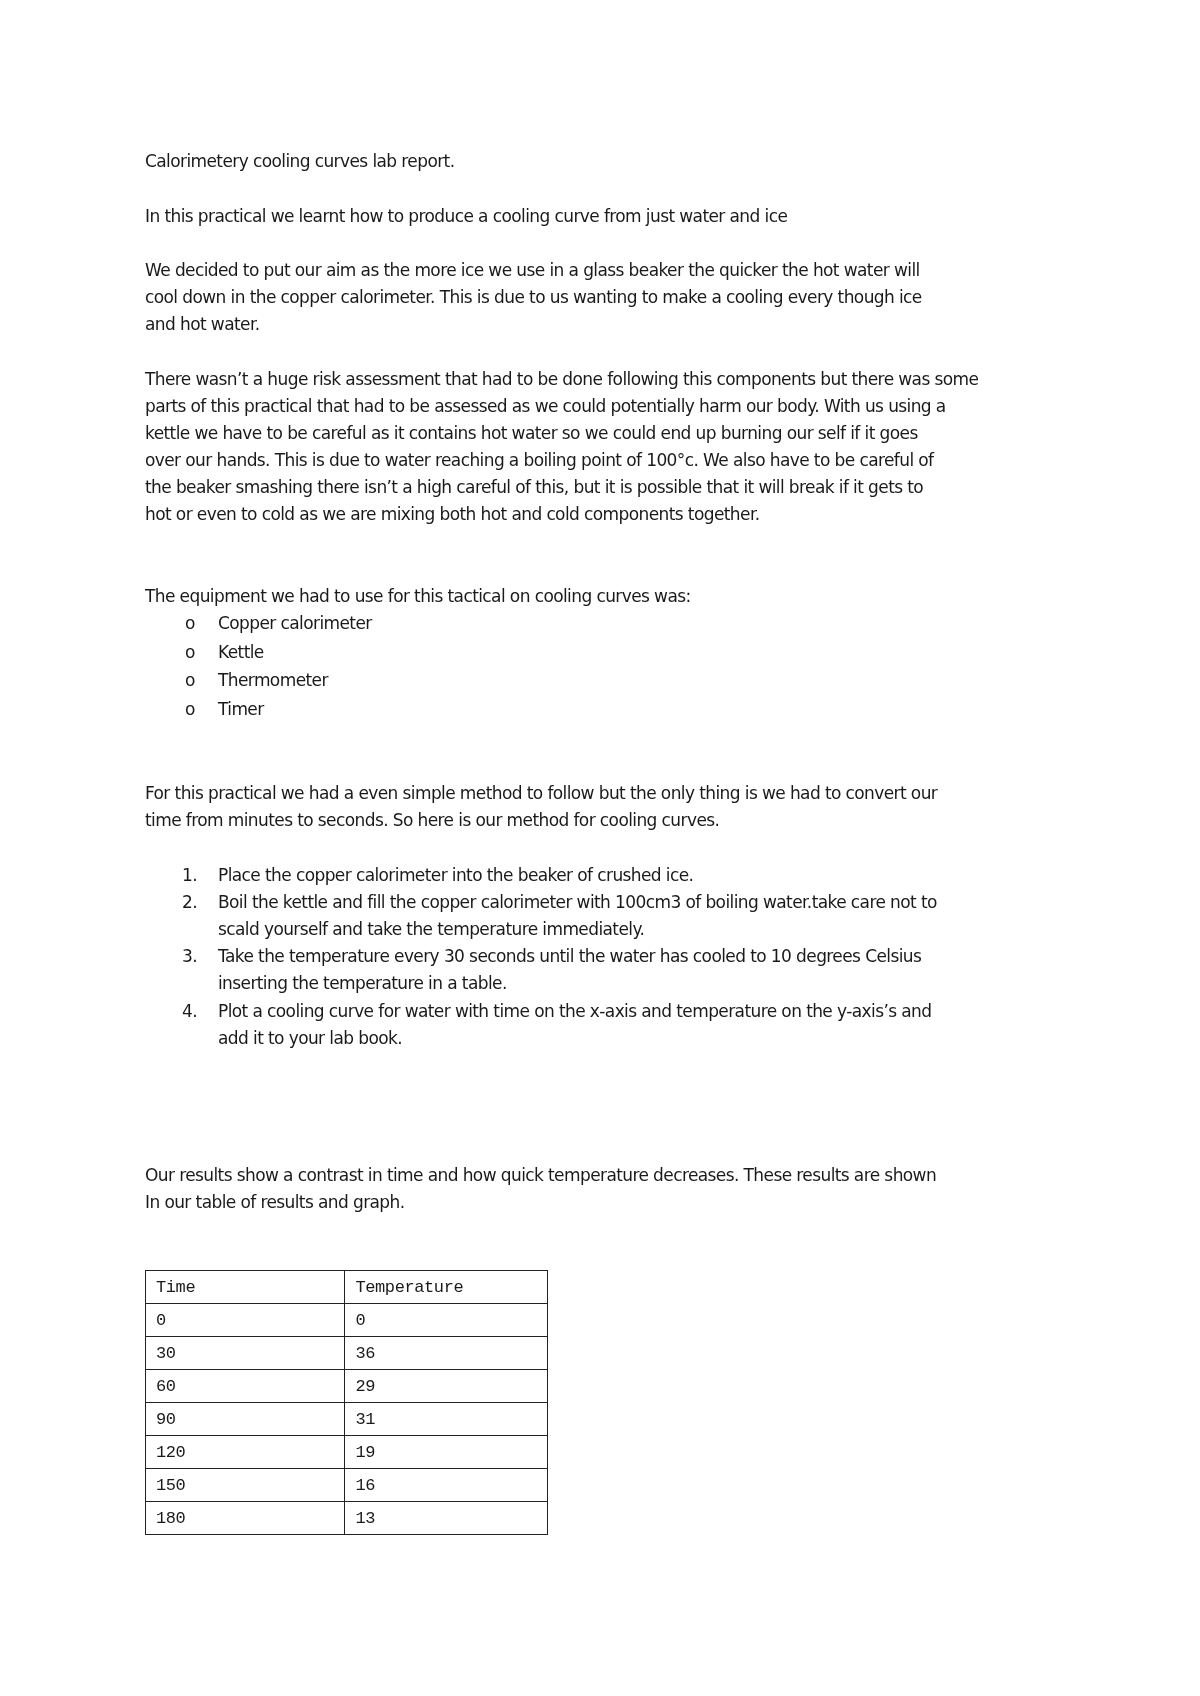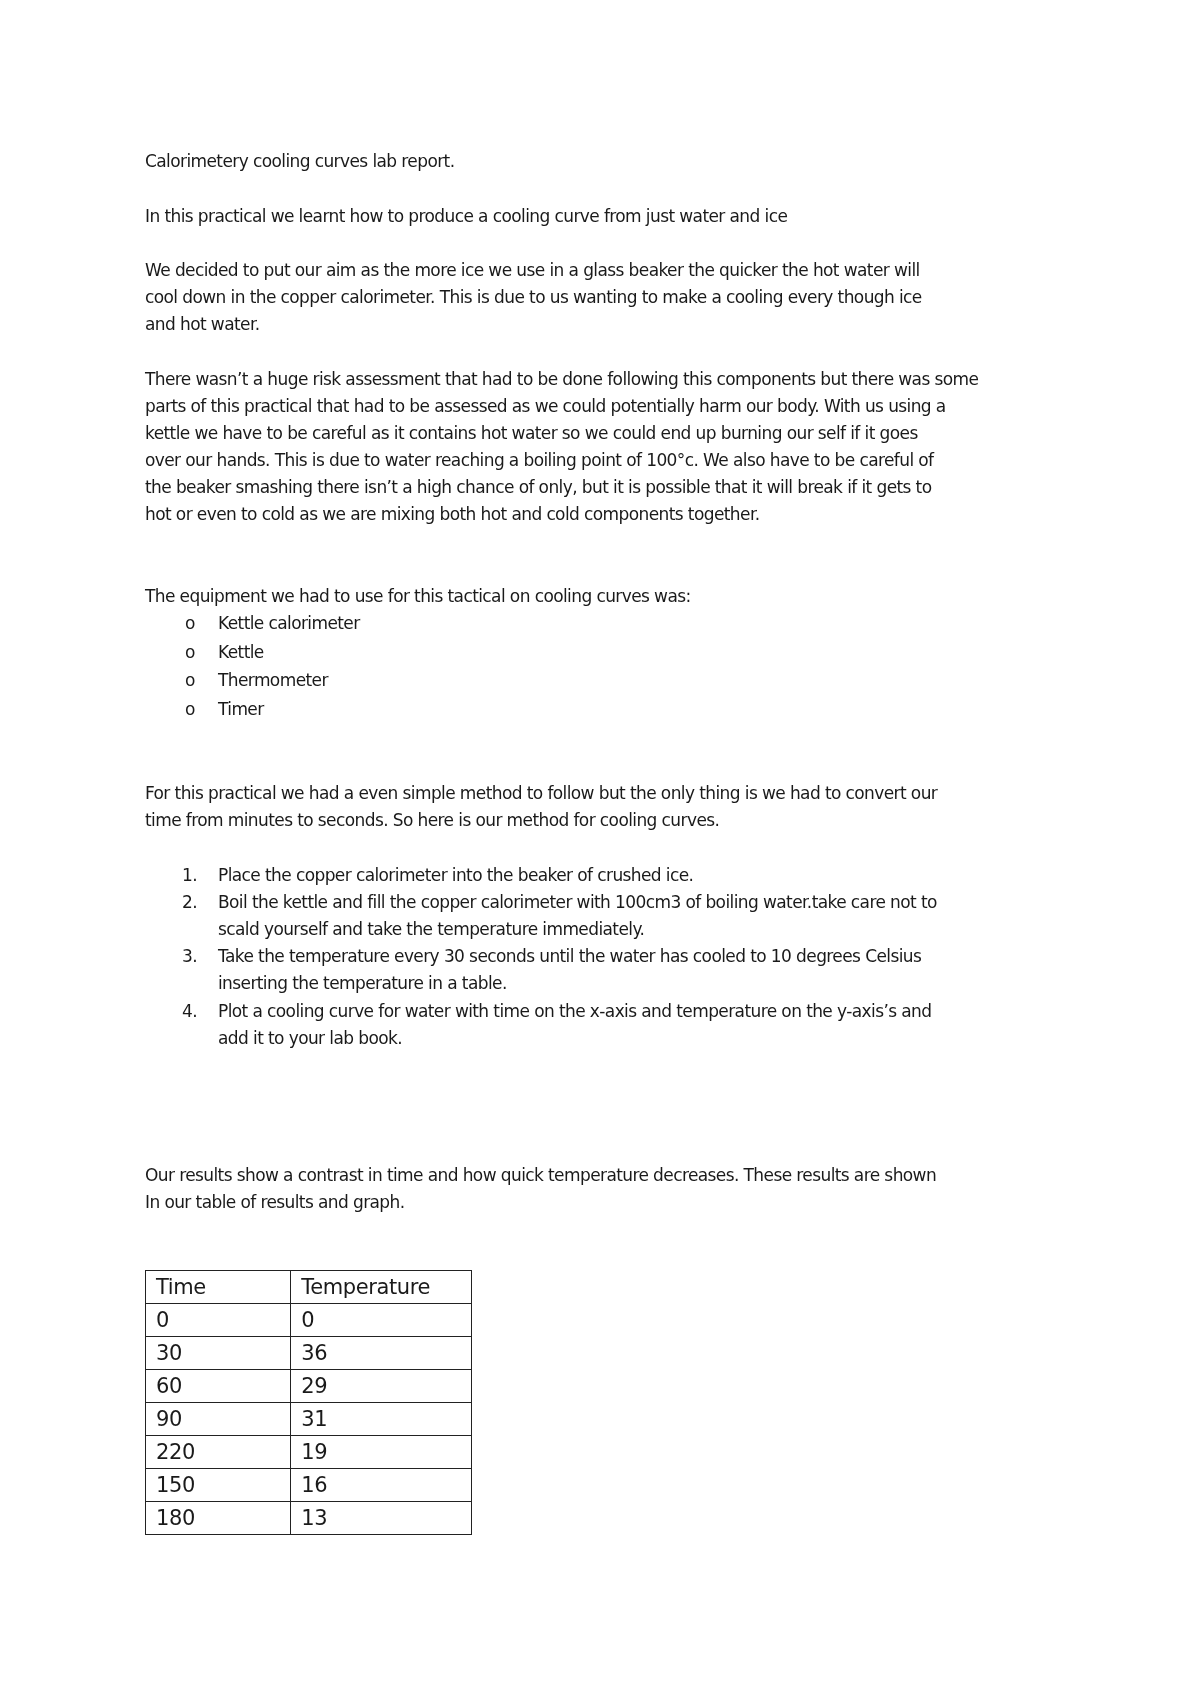--- a/index.html
+++ b/index.html
@@ -10,21 +10,21 @@
     }
     .page { position: absolute; left: 145px; top: 0; width: 920px; font-size: 17px; letter-spacing: -0.6px; }
     .line { position: absolute; left: 0; white-space: nowrap; line-height: 22px; }
     .bullet { position: absolute; white-space: nowrap; line-height: 22px; }
     .bmark { position: absolute; left: 40px; }
     .btext { position: absolute; left: 73px; }
     .nmark { position: absolute; left: 37px; }
     .ntext { position: absolute; left: 73px; }
     table.results {
       position: absolute; left: 0; top: 1270px; border-collapse: collapse;
-      width: 327px; font-size: 21px; letter-spacing: -0.4px;
+      width: 403px; font-size: 17px; letter-spacing: -0.4px; font-family: Liberation Mono, monospace;
     }
     table.results td {
       border: 1.5px solid #222; height: 32px; padding: 0 10px; vertical-align: middle;
       width: 185px;
     }
   </style>
 </head>
 <body>
 
 <div class="page">
@@ -32,27 +32,27 @@
   <div class="line" style="top:205px">In this practical we learnt how to produce a cooling curve from just water and ice</div>
 
   <div class="line" style="top:259px">We decided to put our aim as the more ice we use in a glass beaker the quicker the hot water will</div>
   <div class="line" style="top:286px">cool down in the copper calorimeter. This is due to us wanting to make a cooling every though ice</div>
   <div class="line" style="top:313px">and hot water.</div>
 
   <div class="line" style="top:368px">There wasn’t a huge risk assessment that had to be done following this components but there was some</div>
   <div class="line" style="top:395px">parts of this practical that had to be assessed as we could potentially harm our body. With us using a</div>
   <div class="line" style="top:422px">kettle we have to be careful as it contains hot water so we could end up burning our self if it goes</div>
   <div class="line" style="top:449px">over our hands. This is due to water reaching a boiling point of 100°c.  We also have to be careful of</div>
-  <div class="line" style="top:476px">the beaker smashing there isn’t a high chance of only, but it is possible that it will break if it gets to</div>
+  <div class="line" style="top:476px">the beaker smashing there isn’t a high careful of this, but it is possible that it will break if it gets to</div>
   <div class="line" style="top:503px">hot or even to cold as we are mixing both hot and cold components together.</div>
 
   <div class="line" style="top:585px">The equipment we had to use for this tactical on cooling curves was:</div>
   <div class="bullet" style="top:612px; left:0; width:600px">
     <span class="bmark">o</span>
-    <span class="btext">Kettle calorimeter</span>
+    <span class="btext">Copper calorimeter</span>
   </div>
   <div class="bullet" style="top:641px; left:0; width:600px">
     <span class="bmark">o</span>
     <span class="btext">Kettle</span>
   </div>
   <div class="bullet" style="top:669px; left:0; width:600px">
     <span class="bmark">o</span>
     <span class="btext">Thermometer</span>
   </div>
   <div class="bullet" style="top:698px; left:0; width:600px">
@@ -108,21 +108,21 @@
     </tr>
     <tr>
       <td>60</td>
       <td>29</td>
     </tr>
     <tr>
       <td>90</td>
       <td>31</td>
     </tr>
     <tr>
-      <td>220</td>
+      <td>120</td>
       <td>19</td>
     </tr>
     <tr>
       <td>150</td>
       <td>16</td>
     </tr>
     <tr>
       <td>180</td>
       <td>13</td>
     </tr>

